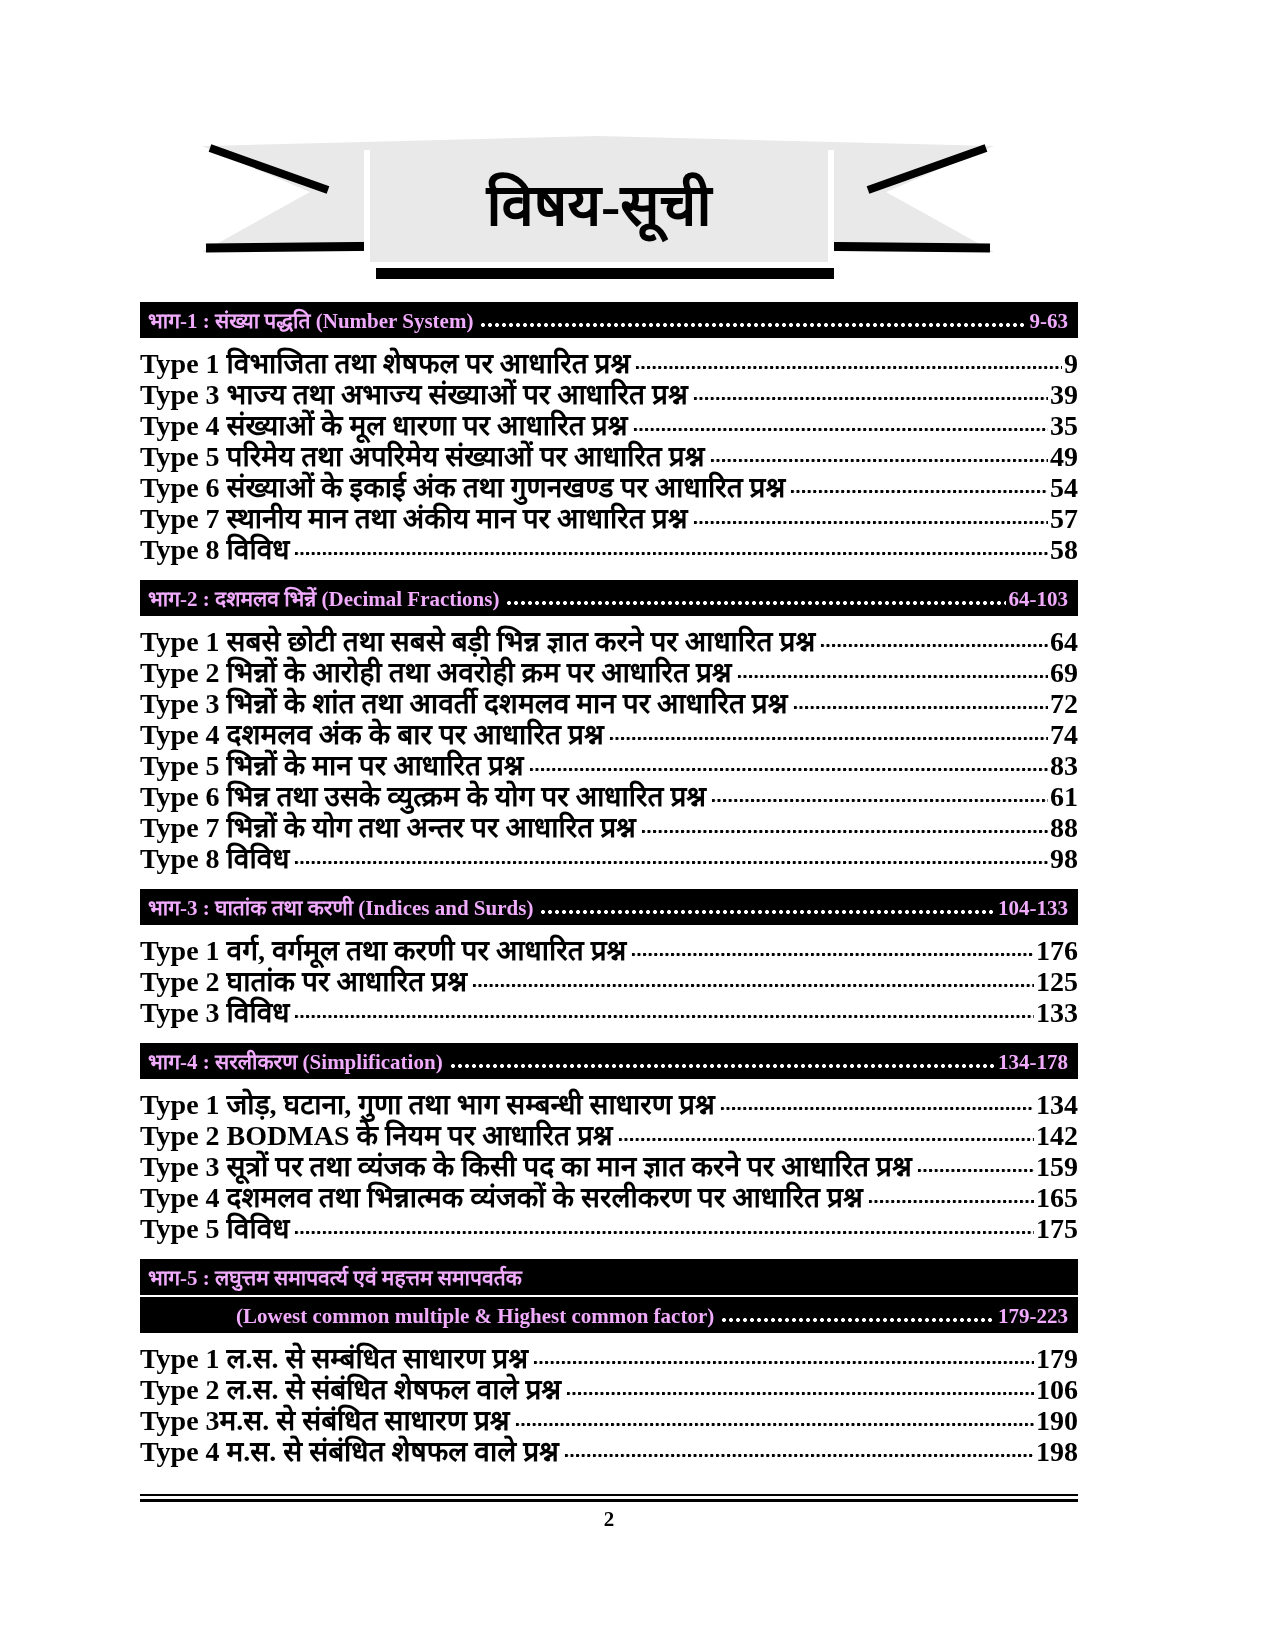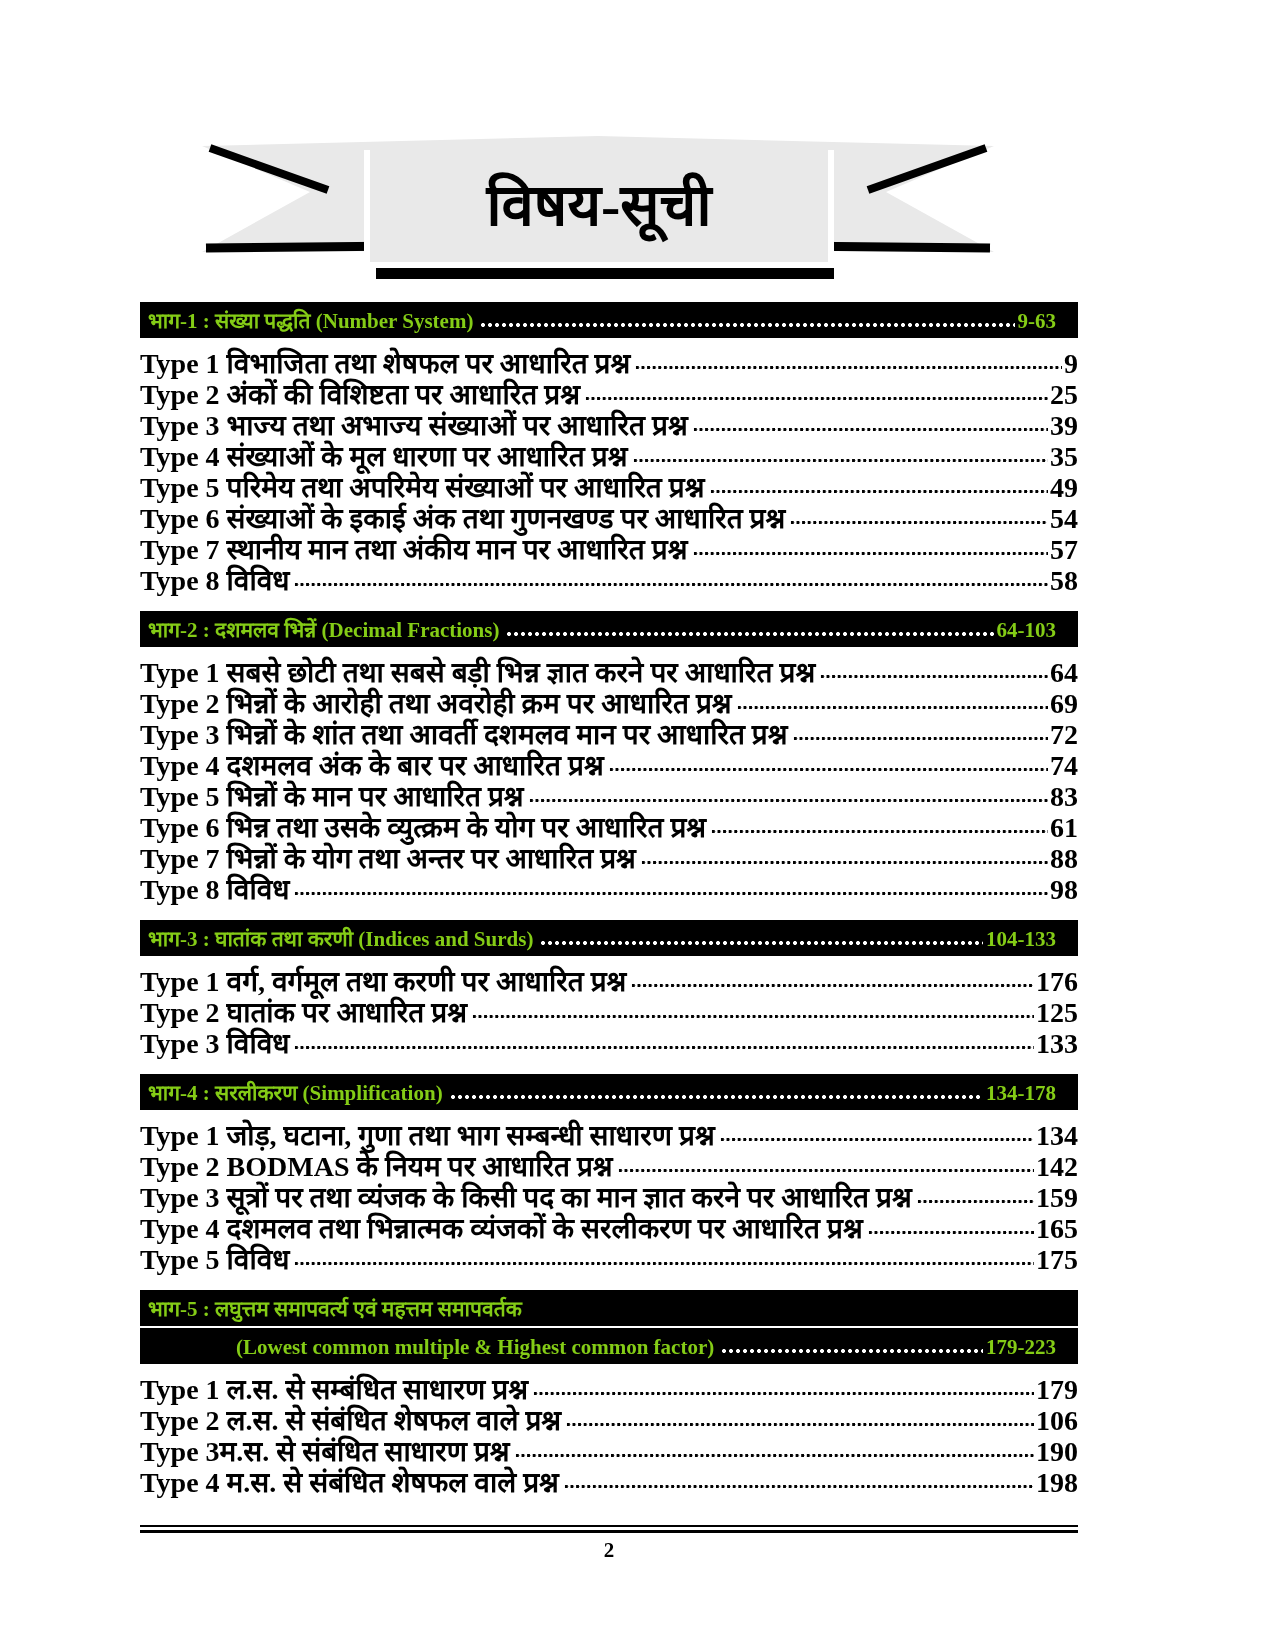--- a/index.html
+++ b/index.html
@@ -22,22 +22,22 @@
   }
   .panel-title{
     font-size:58px;font-weight:bold;line-height:1.05;white-space:nowrap;
     font-family:"Liberation Serif","DejaVu Sans",serif;
   }
   .panel-underline{position:absolute;left:178px;top:142px;width:458px;height:11px;background:#000;z-index:1;}
 
   
   .section-bar{margin-top:16px;display:flex;flex-direction:column;gap:2px;}
   .bar-line{
-    display:flex;align-items:flex-end;background:#000;color:#84cc16;
-    height:36px;padding:0 22px 0 8px;font-weight:bold;font-size:21px;line-height:34px;
+    display:flex;align-items:flex-end;background:#000;color:#f0abfc;
+    height:36px;padding:0 10px 0 8px;font-weight:bold;font-size:21px;line-height:34px;
     white-space:nowrap;
   }
   .bar-line .dots{
     flex:1 1 auto;height:6px;margin:0 3px 10px 7px;min-width:14px;
     background-image:radial-gradient(circle at 3px 3px,#ffffff 1.9px,rgba(0,0,0,0) 2.2px);
     background-size:7px 6px;background-repeat:repeat-x;
   }
   .bar-line.indent2{padding-left:96px;}
 
   
@@ -88,25 +88,20 @@
     <span class="pages">9-63</span>
   </div>
         </div>
     <div class="rows">
           <div class="row">
     <span class="label">Type 1 विभाजिता तथा शेषफल पर आधारित प्रश्न</span>
     <span class="dots"></span>
     <span class="page">9</span>
   </div>
           <div class="row">
-    <span class="label">Type 2 अंकों की विशिष्टता पर आधारित प्रश्न</span>
-    <span class="dots"></span>
-    <span class="page">25</span>
-  </div>
-          <div class="row">
     <span class="label">Type 3 भाज्य तथा अभाज्य संख्याओं पर आधारित प्रश्न</span>
     <span class="dots"></span>
     <span class="page">39</span>
   </div>
           <div class="row">
     <span class="label">Type 4 संख्याओं के मूल धारणा पर आधारित प्रश्न</span>
     <span class="dots"></span>
     <span class="page">35</span>
   </div>
           <div class="row">

